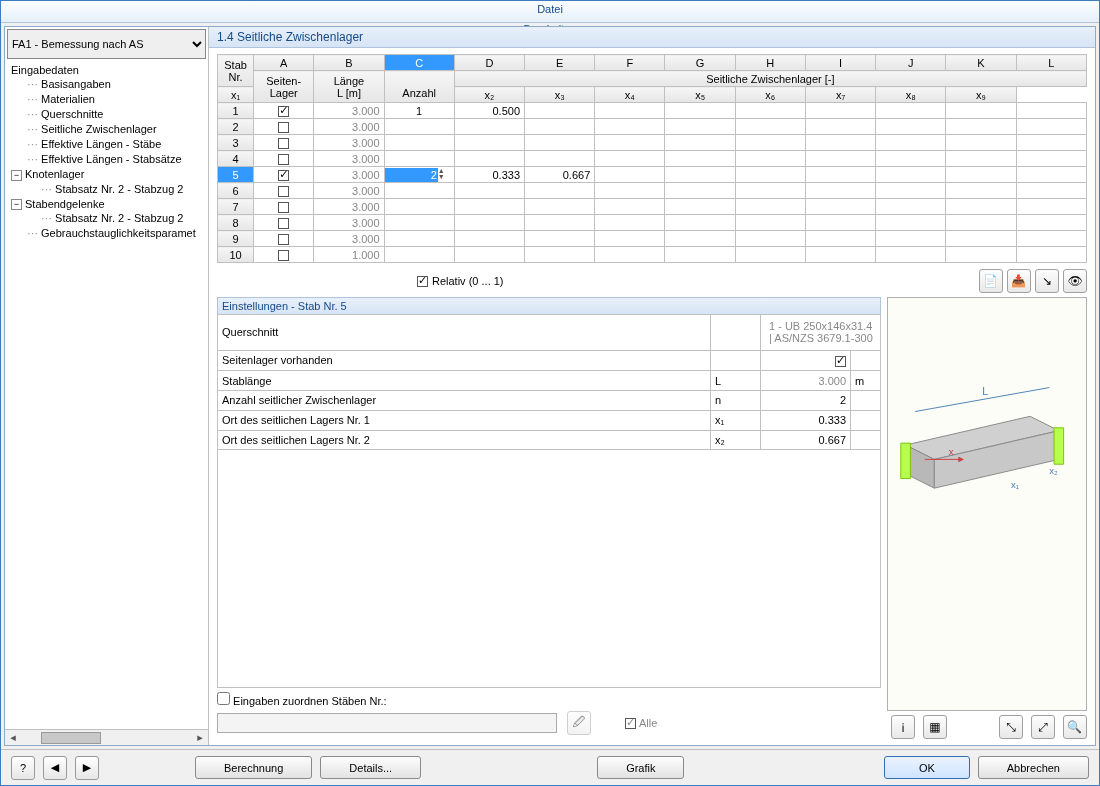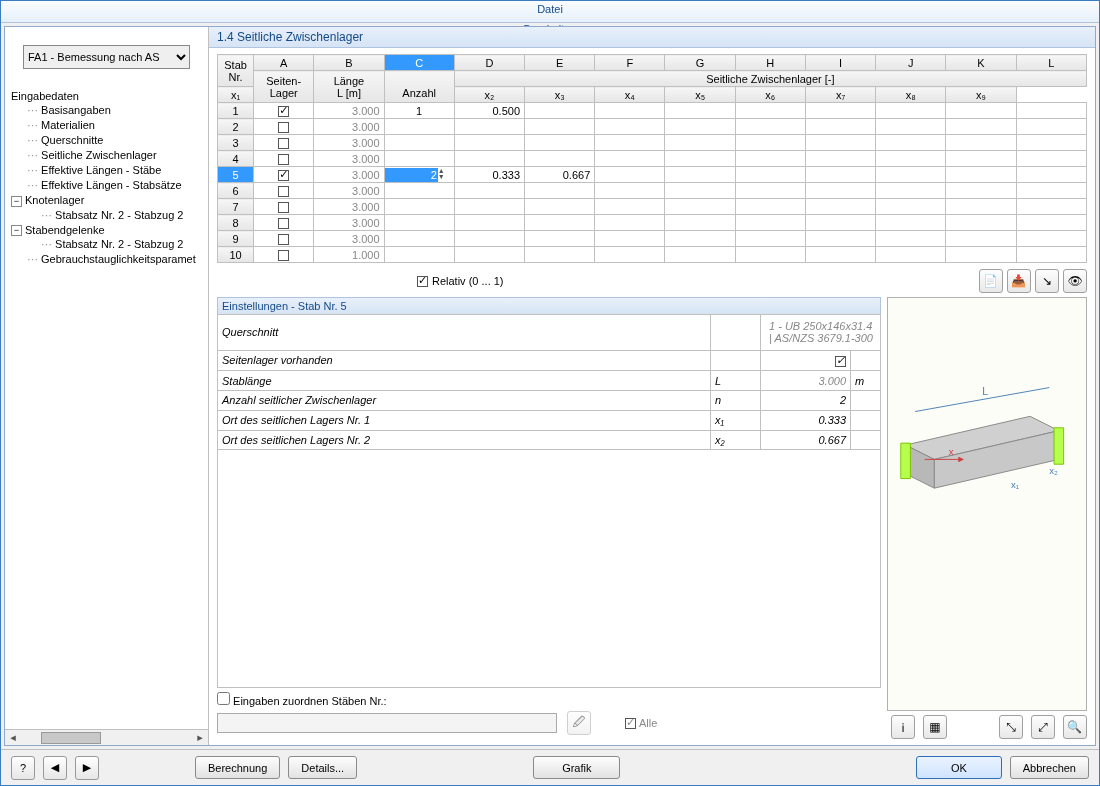--- a/index.html
+++ b/index.html
@@ -10,21 +10,21 @@
 .titlebar { height: 28px; background: linear-gradient(#f8f8f8, #e8e8e8); display: flex; align-items: center; padding: 0 8px; border-bottom: 1px solid #c0c0c0; position: relative; }
 .titlebar .title { color: #333; font-size: 12px; }
 .titlebar .close { position: absolute; right: 4px; top: 2px; width: 46px; height: 20px; background: linear-gradient(#e04040, #c01010); border: 1px solid #901010; border-radius: 0 0 4px 4px; color: #fff; text-align: center; line-height: 18px; font-weight: bold; font-size: 13px; cursor: pointer; }
 
 .menubar { height: 22px; background: linear-gradient(#fafdff, #e6f0fa); border-bottom: 1px solid #b0c4de; display: flex; align-items: center; padding: 0 6px; gap: 4px; flex-direction: column; }
 .menubar .menu-item { padding: 2px 8px; cursor: pointer; color: #154a86; }
 
 .body-area { flex: 1; display: flex; overflow: hidden; background: #fff; margin: 3px; border: 1px solid #8fa9cb; }
 
 .sidebar { width: 204px; border-right: 1px solid #c0c0c0; display: flex; flex-direction: column; background: #fff; }
-.sidebar select { margin: 18px; height: 24px; font-size: 11px; border: 1px solid #888; }
+.sidebar select { margin: 2px; height: 30px; font-size: 11px; border: 1px solid #888; }
 .tree { flex: 1; overflow: auto; padding: 2px 4px; }
 .tree-node { padding: 1px 2px; white-space: nowrap; cursor: pointer; }
 .tree-node.indent1 { padding-left: 18px; }
 .tree-node.indent2 { padding-left: 32px; }
 .tree-toggle { display: inline-block; width: 11px; height: 11px; border: 1px solid #888; text-align: center; line-height: 9px; font-size: 9px; margin-right: 3px; vertical-align: middle; }
 .tree-dots { color: #999; }
 .sidebar-scroll { height: 16px; border-top: 1px solid #c0c0c0; background: #f0f0f0; display:flex; align-items:center; }
 .sidebar-scroll .thumb { width: 60px; height: 12px; background:#c8c8c8; border:1px solid #999; margin-left:20px;}
 .sidebar-scroll .arrow { width:16px; text-align:center; color:#555;}
 
@@ -49,39 +49,39 @@
 .chk.checked::after { content:"✓"; position:absolute; top:-3px; left:0; font-size:11px; }
 
 .relativ-bar { display:flex; align-items:center; padding: 4px 8px; }
 .relativ-bar .spacer { flex:1; }
 .relativ-bar label { display:flex; align-items:center; gap:4px; margin-left: 200px;}
 .iconbtn { width:24px; height:24px; border:1px solid #a0a0a0; background:linear-gradient(#fdfdfd,#e8e8e8); margin-left:4px; display:inline-flex; align-items:center; justify-content:center; font-size:12px; cursor:pointer; border-radius:3px;}
 
 .settings-area { display:flex; gap:6px; padding: 0 8px 6px 8px; flex:1; overflow:hidden;}
 .settings-left { flex:1; display:flex; flex-direction:column; }
 .settings-title { color:#154a86; padding:2px 4px; background: linear-gradient(#e8f0fb,#d6e4f5); border:1px solid #b0c4de; border-bottom:none;}
-table.settings { border-collapse: collapse; width:100%; font-size:11px; flex:1;font-style:italic; }
+table.settings { border-collapse: collapse; width:100%; font-size:11px; flex:1; }
 table.settings td { border:1px solid #c0c0c0; padding:1px 4px; height:15px; }
 table.settings td.val { text-align:right; }
 table.settings td.unit { width:30px; }
 table.settings td.sym { width:50px; }
 table.settings td.valcol { width:90px;padding-left:8px; }
 table.settings td.gray { color:#888; }
 
 .assign-row { padding:4px 0; display:flex; align-items:center; gap:6px;}
 .assign-row input[type=text]{ flex:0 0 340px; height:20px; border:1px solid #aaa; background:#f4f4f4;}
 .assign-row .chkwrap{display:flex;align-items:center;gap:3px; margin-left:28px; color:#888;}
 
 .preview { width:200px; display:flex; flex-direction:column; }
 .preview-canvas { flex:1; border:1px solid #b0b0b0; background:#fdfdf8; position:relative; overflow:hidden;}
 .preview-toolbar { display:flex; gap:4px; padding-top:4px; justify-content:space-between;}
 .preview-toolbar .group{display:flex;gap:4px;}
 
 .bottom-bar { height: 36px; display:flex; align-items:center; padding: 0 10px; gap:8px; border-top: 1px solid #c0c0c0; background:#f0f0f0;}
-.btn { height:23px; padding: 0 12px; border:1px solid #8a8a8a; border-radius:3px; background:linear-gradient(#fdfdfd,#e2e2e2); cursor:pointer; font-size:11px;}
+.btn { height:23px; padding: 0 28px; border:1px solid #8a8a8a; border-radius:3px; background:linear-gradient(#fdfdfd,#e2e2e2); cursor:pointer; font-size:11px;}
 .btn.wide{ padding:0 28px;}
 .btn.primary{ border:1px solid #2f6fb7; background:linear-gradient(#eaf3ff,#cfe4ff); padding:0 34px;}
 .bottom-bar .spacer{flex:1;}
 .smallicon{ width:24px;height:24px; border:1px solid #999; border-radius:3px; background:linear-gradient(#fff,#e6e6e6); display:inline-flex;align-items:center;justify-content:center; cursor:pointer;}
 
 
 .beam-svg{position:absolute; left:8px; top:80px; right:8px; bottom:40px;}
 </style>
 </head>
 <body>

